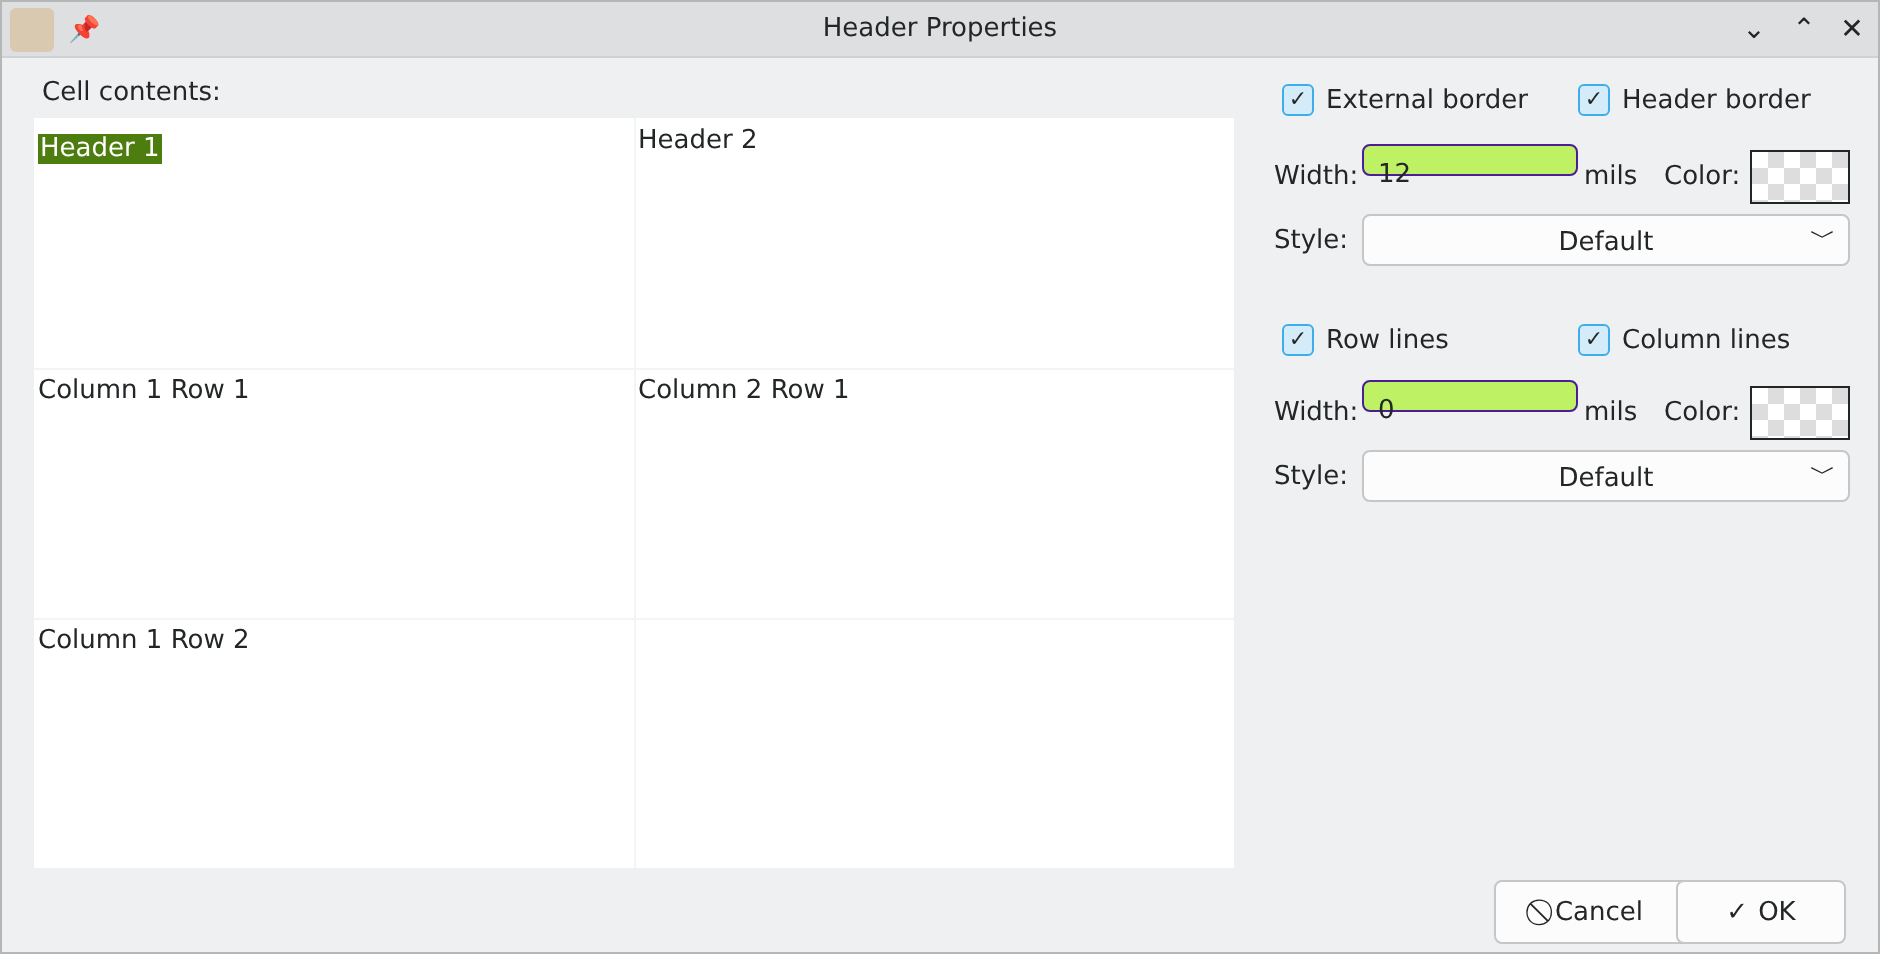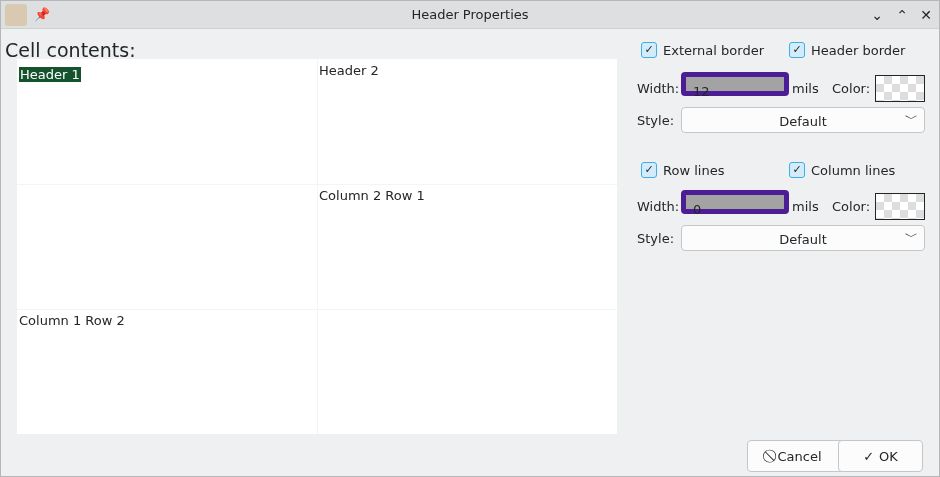--- a/index.html
+++ b/index.html
@@ -3,30 +3,30 @@
 <meta charset="utf-8">
 <style>
 *{box-sizing:border-box;margin:0;padding:0}
 body{width:940px;height:477px;overflow:hidden;font-family:"DejaVu Sans","Liberation Sans",sans-serif;font-size:13px;color:#232627;background:#eff0f1}
 .win{position:absolute;left:0;top:0;width:940px;height:477px;border:1px solid #b4b6b8;background:#eff0f1}
 .titlebar{position:absolute;left:0;top:0;width:938px;height:28px;background:#dedfe0;border-bottom:1px solid #cfd0d1}
 .appicon{position:absolute;left:4px;top:3px;width:22px;height:22px;background:#d9c9b0;border-radius:3px}
 .pin{position:absolute;left:33px;top:6px;font-size:13px}
 .title{position:absolute;left:0;right:0;top:6px;text-align:center;font-size:13px;color:#232627}
 .wbtn{position:absolute;top:4px;width:20px;height:20px;text-align:center;font-size:14px;line-height:20px;color:#232627}
-.lbl-cell{position:absolute;left:4px;top:38px;font-size:19px}
+.lbl-cell{position:absolute;left:20px;top:38px;font-size:13px}
 .grid{position:absolute;left:16px;top:58px;width:600px;height:375px;background:#fff}
 .cell{position:absolute;font-size:13px;padding:4px 2px}
-.sel{background:#14532d;color:#fff;padding:0 1px}
+.sel{background:#4d7c0f;color:#fff;padding:0 1px}
 .vline{position:absolute;left:300px;top:0;width:1px;height:375px;background:#f3f4f4}
 .hline{position:absolute;left:0;width:600px;height:1px;background:#f3f4f4}
 .chk{position:absolute;display:flex;align-items:center;gap:6px}
 .box{width:16px;height:16px;border:1px solid #3daee9;border-radius:3px;background:#d4ecf9;font-size:11px;text-align:center;line-height:14px;color:#232627;font-weight:bold}
 .lbl{position:absolute}
-.input{position:absolute;height:16px;width:108px;border:5px solid #4c1d95;border-radius:4px;background:#a3a3a3;padding:7px 7px}
+.input{position:absolute;height:16px;width:108px;border:1px solid #4c1d95;border-radius:4px;background:#bef264;padding:7px 7px}
 .swatch{position:absolute;width:50px;height:27px;border:1px solid #232627;background-color:#fff;background-image:linear-gradient(45deg,#ddd 25%,transparent 25%,transparent 75%,#ddd 75%),linear-gradient(45deg,#ddd 25%,transparent 25%,transparent 75%,#ddd 75%);background-size:16px 16px;background-position:0 0,8px 8px}
 .combo{position:absolute;width:244px;height:26px;border:1px solid #c4c6c8;border-radius:4px;background:#fcfcfc;overflow:hidden}
 .combo .v{position:absolute;left:0;right:0;top:6px;text-align:center}
 .combo .c{position:absolute;right:6px;top:2px;font-size:13px}
 .btn{position:absolute;top:439px;height:32px;border:1px solid #c4c6c8;border-radius:4px;background:#fcfcfc;display:flex;align-items:center;justify-content:center;gap:5px}
 </style>
 </head>
 <body>
 
 <div class="win">
@@ -39,20 +39,21 @@
   <div class="wbtn" style="left:915px">✕</div>
  </div>
 
  <div class="lbl-cell">Cell contents:</div>
  <div class="grid">
   <div class="vline"></div>
   <div class="hline" style="top:125px"></div>
   <div class="hline" style="top:250px"></div>
   <div class="cell" style="left:0;top:4px"><span class="sel">Header 1</span></div>
   <div class="cell" style="left:300px;top:0">Header 2</div>
+  <div class="cell" style="left:0;top:125px">Column 1 Row 1</div>
   <div class="cell" style="left:300px;top:125px">Column 2 Row 1</div>
   <div class="cell" style="left:0;top:250px">Column 1 Row 2</div>
  </div>
 
  <div class="chk" style="left:640px;top:41px">
       <div class="box">✓</div>
       <span>External border</span>
     </div>
  <div class="chk" style="left:788px;top:41px">
       <div class="box">✓</div>

